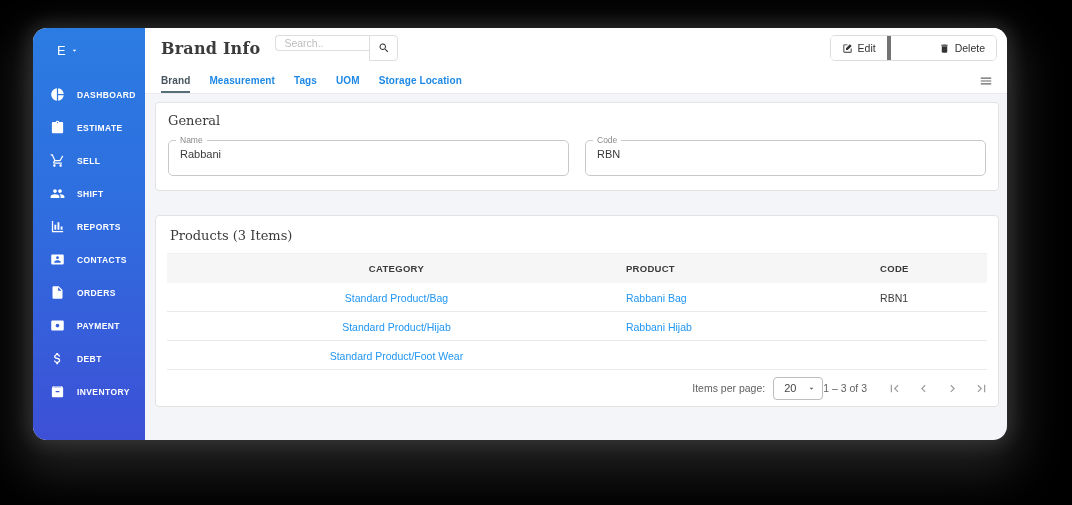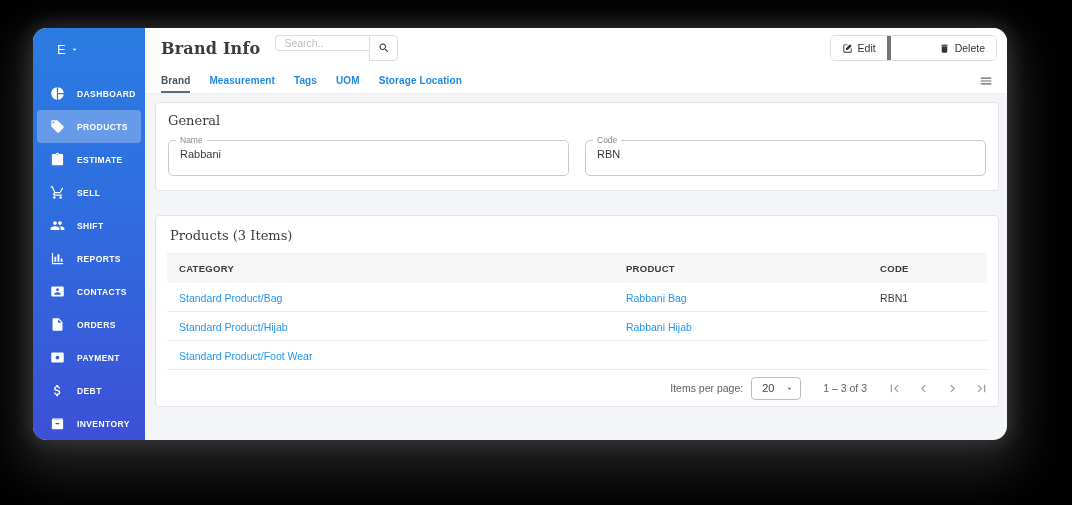--- a/index.html
+++ b/index.html
@@ -82,31 +82,31 @@
                    font-size:8.5px; color:#8a8a8a; }
 
   .products-card { display:flex; flex-direction:column; }
   .products-title { padding:12px 14px 10px 14px; }
   .table { margin:0 11px; }
   .trow { display:flex; align-items:center; }
   .thead { background:#f6f6f6; height:30px; border-top:1px solid #efefef; }
   .thead .tcell { font-size:9.5px; font-weight:bold; color:#3a3a3a; letter-spacing:.3px; }
   .tbody-row { height:29px; border-bottom:1px solid #e9e9e9; background:#fff; }
   .tcell { padding-left:12px; white-space:nowrap; overflow:hidden; }
-  .c-cat { width:54.5%; } .c-prod { width:31%; } .c-code { width:14.5%; }
+  .c-cat { width:54.5%;text-align:center; } .c-prod { width:31%; } .c-code { width:14.5%; }
   .cell-link { font-size:10.5px; color:#2196f3; cursor:pointer; text-decoration:none; }
   .cell-text { font-size:10.5px; color:#3a3a3a; }
 
   .pagination { height:36px; display:flex; align-items:center; justify-content:flex-end;
                 padding-right:4px; color:#616161; font-size:10.5px; }
   .pg-select { width:50px; height:23px; border:1px solid #bdbdbd; border-radius:4px;
                display:flex; align-items:center; justify-content:space-between;
                padding:0 6px 0 10px; margin-left:8px; cursor:pointer; color:#444; font-size:11px; }
   .pg-select svg { width:9px; height:9px; color:#616161; }
-  .pg-range { margin-left:22px; margin-right:14px; }
+  .pg-range { margin-right:14px; }
   .pg-btn { width:26px; height:26px; display:flex; align-items:center; justify-content:center;
             color:#9e9e9e; cursor:pointer; background:none; border:none; }
   .pg-btn svg { width:15px; height:15px; }
   .pg-btn + .pg-btn { margin-left:3px; }
 
   .alert-bar { margin-top:17px; height:26px; background:#fcf3d0; border-radius:4px;
                display:flex; align-items:center; padding-left:11px; gap:7px; color:#7c6c28; }
   .alert-bar svg { width:11px; height:11px; }
   .alert-bar .alert-text { font-size:10px; font-weight:bold; }
 </style>
@@ -126,28 +126,20 @@
 
       <div class="nav-item">
         <span class="ico">
             <svg viewBox="0 0 24 24" fill="#fff">
               <path d="M11 2v20C5.9 21.5 2 17.2 2 12S5.9 2.5 11 2zm2 0v9h9c-.5-4.8-4.2-8.5-9-9zm0 11v9c4.8-.5 8.5-4.2 9-9h-9z"></path>
             </svg>
           </span>
         <span class="lbl">DASHBOARD</span>
       </div>
 
-      <div class="nav-item active">
-        <span class="ico">
-            <svg viewBox="0 0 24 24" fill="#fff">
-              <path d="M21.4 11.6l-9-9C12 2.2 11.5 2 11 2H4c-1.1 0-2 .9-2 2v7c0 .5.2 1 .6 1.4l9 9c.8.8 2 .8 2.8 0l7-7c.8-.8.8-2 0-2.8zM5.5 7C4.7 7 4 6.3 4 5.5S4.7 4 5.5 4 7 4.7 7 5.5 6.3 7 5.5 7z"></path>
-            </svg>
-          </span>
-        <span class="lbl">PRODUCTS</span>
-      </div>
 
       <div class="nav-item">
         <span class="ico">
             <svg viewBox="0 0 24 24" fill="#fff">
               <path d="M19 3h-4.2C14.4 1.8 13.3 1 12 1s-2.4.8-2.8 2H5c-1.1 0-2 .9-2 2v14c0 1.1.9 2 2 2h14c1.1 0 2-.9 2-2V5c0-1.1-.9-2-2-2zm-7 0c.6 0 1 .4 1 1s-.4 1-1 1-1-.4-1-1 .4-1 1-1z"></path>
             </svg>
           </span>
         <span class="lbl">ESTIMATE</span>
       </div>
 

